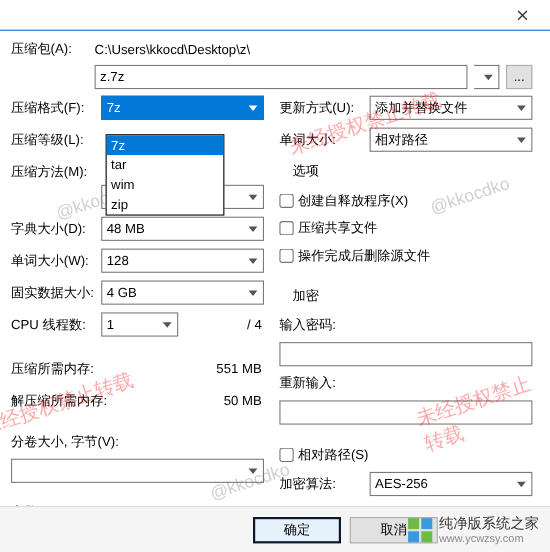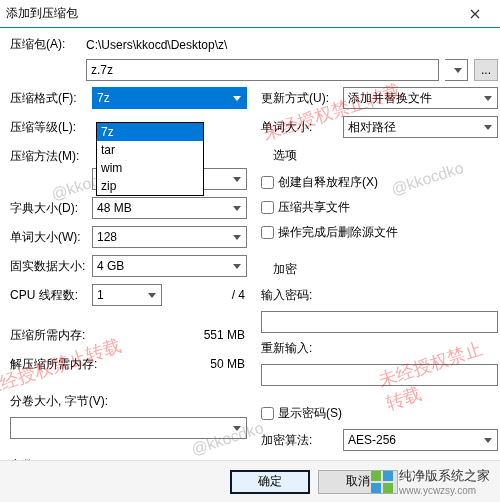--- a/index.html
+++ b/index.html
@@ -1,20 +1,20 @@
 <!DOCTYPE html>
 <html><head>
 <meta charset="utf-8">
 <style>
 *{box-sizing:border-box;margin:0;padding:0;font-family:"Microsoft YaHei","SimSun",sans-serif;font-size:12px}
 body{width:500px;height:502px;background:#fff;position:relative;overflow:hidden}
 .titlebar{height:28px;background:#fff;border-bottom:1px solid #0078d7;display:flex;align-items:center;padding:0 6px}
 .titlebar .title{color:#000}
 .titlebar .close{margin-left:auto;width:38px;height:28px;display:flex;align-items:center;justify-content:center;color:#333;font-size:14px}
-.content{padding:8px 2px 0 10px;position:relative}
+.content{padding:8px 16px 0 10px;position:relative}
 .row{display:flex;align-items:center;margin-bottom:6px;gap:6px}
 .lbl{width:70px;color:#000;white-space:nowrap}
 .path{color:#000}
 .fullinput{flex:1;height:22px;border:1px solid #7a7a7a;padding:2px 4px;background:#fff}
 .browse{width:24px;height:22px;background:#e1e1e1;border:1px solid #adadad}
 .cols{display:flex;gap:14px;margin-top:4px}
 .col{flex:1;display:flex;flex-direction:column;gap:7px}
 .frow{display:flex;align-items:center;gap:6px;height:22px}
 .flbl{width:76px;color:#000;white-space:nowrap}
 .sel{flex:1;height:22px;border:1px solid #7a7a7a;background:#fff;padding:0 18px 0 4px;position:relative;display:flex;align-items:center}
@@ -41,21 +41,20 @@
 .logo-sq div:nth-child(3){background:#3a9bdc}
 .logo-sq div:nth-child(4){background:#6dbb45}
 .logo-txt .l1{font-size:13px;color:#333;font-weight:normal}
 .logo-txt .l2{font-size:10px;color:#888}
 .spacer{height:4px}
 </style>
 </head>
 <body>
 
 <div class="titlebar">
-  <span class="title">添加到压缩包</span>
   <div class="close">
     <svg width="10" height="10" viewBox="0 0 10 10">
         <path d="M1 1L9 9M9 1L1 9" stroke="#333" stroke-width="1.2"></path>
       </svg>
   </div>
 </div>
 
 <div class="content">
   <div class="row">
     <span class="lbl">压缩包(A):</span>
@@ -162,21 +161,21 @@
         </label>
       <div class="spacer"></div>
       <div class="group-title">加密</div>
       <div><span>输入密码:</span></div>
       <input class="txt-in" type="password" style="">
       <div><span>重新输入:</span></div>
       <input class="txt-in" type="password" style="">
       <div class="spacer"></div>
       <label class="chk">
           <input type="checkbox" style="">
-          <span>显示密码(S)</span>
+          <span>相对路径(S)</span>
         </label>
       <div class="frow">
           <span class="flbl">加密算法:</span>
           <div class="sel">
             <span>AES-256</span>
           </div>
         </div>
       <label class="chk">
           <input type="checkbox" style="">
           <span>加密文件名(N)</span>

